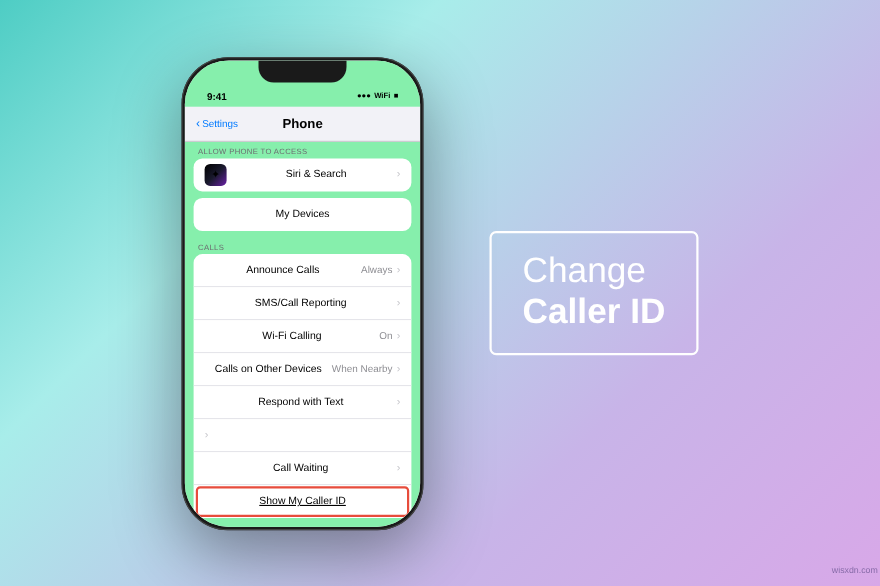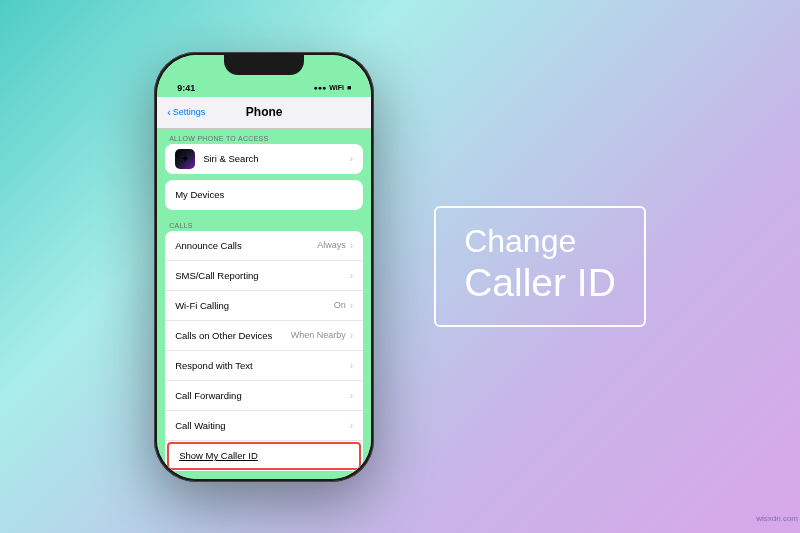--- a/index.html
+++ b/index.html
@@ -171,20 +171,21 @@
     }
 
     .siri-icon {
       background: linear-gradient(135deg, #000 0%, #1a1a2e 50%, #6b21a8 100%);
     }
 
     .row-label {
       font-size: 9.5px;
       color: #000;
       flex: 1;
+      text-align: center;
     }
 
     .row-value {
       font-size: 9px;
       color: #8e8e93;
       margin-right: 4px;
     }
 
     .row-chevron {
       color: #c7c7cc;
@@ -215,22 +216,22 @@
     }
 
     .title-change {
       font-size: 32px;
       font-weight: 400;
       color: #fff;
       line-height: 1.1;
     }
 
     .title-callerid {
-      font-size: 39px;
-      font-weight: 400;
+      font-size: 32px;
+      font-weight: 700;
       color: #fff;
       line-height: 1.1;
     }
 
     
     .watermark {
       position: absolute;
       bottom: 10px;
       right: 2px;
       font-size: 8px;
@@ -309,21 +310,20 @@
               <span class="row-value">When Nearby</span>
               <span class="row-chevron">›</span>
             </div>
 
             <div class="settings-row">
               <span class="row-label">Respond with Text</span>
               <span class="row-chevron">›</span>
             </div>
 
             <div class="settings-row">
-              <span class="row-label">Call Forwarding</span>
               <span class="row-chevron">›</span>
             </div>
 
             <div class="settings-row">
               <span class="row-label">Call Waiting</span>
               <span class="row-chevron">›</span>
             </div>
 
             <div class="settings-row highlighted" style="border: 2px solid #e74c3c; margin: 1px 2px; border-radius: 4px; height: 28px; text-decoration: underline;">
               <span class="row-label">Show My Caller ID</span>

